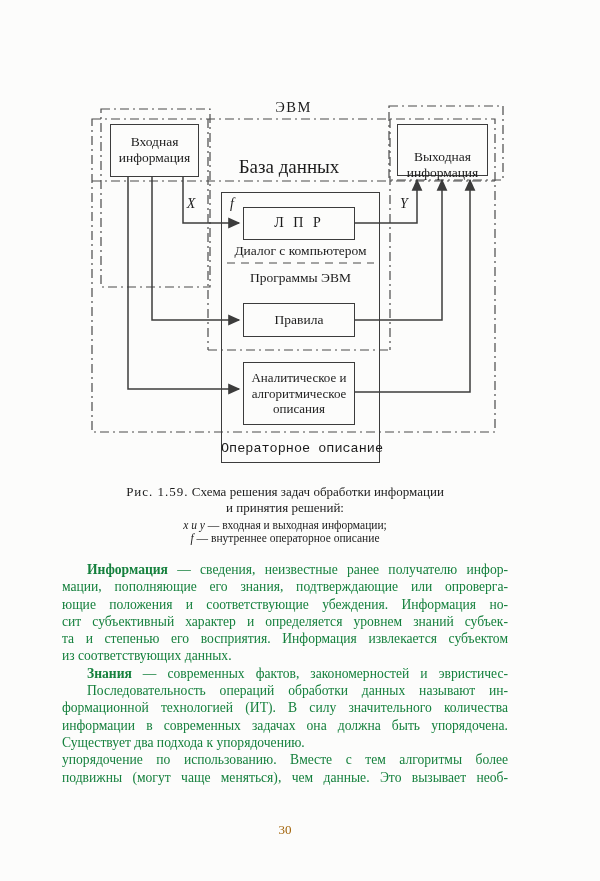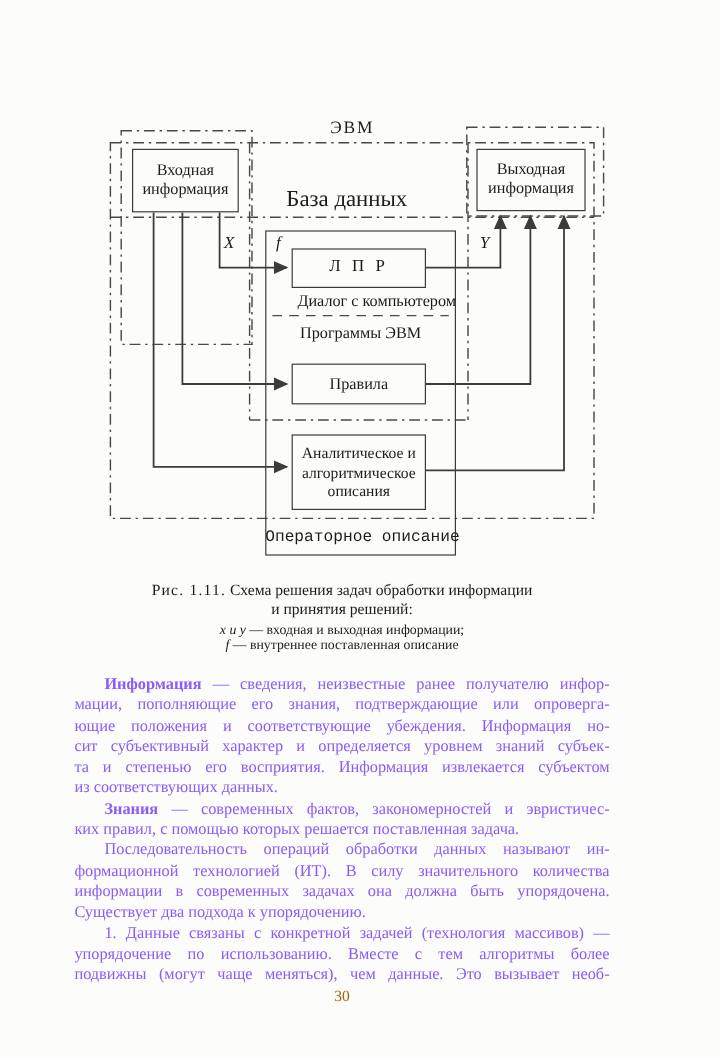--- a/index.html
+++ b/index.html
@@ -12,40 +12,40 @@
   .overlay { position:absolute; left:0; top:0; pointer-events:none; }
   .lbl { position:absolute; text-align:center; white-space:nowrap; color:#1c1c1c; }
   .sbox {
     position:absolute; border:1.5px solid #3c3c3c; background:transparent;
     text-align:center; color:#1c1c1c; box-sizing:border-box;
   }
   .evm      { left:92px;  top:99px;  width:403px; font-size:14.5px; letter-spacing:1.5px; }
   .dannye   { left:208px; top:127px; width:182px; font-size:15px; letter-spacing:2px; }
   .baza     { left:198px; top:156px; width:182px; font-size:19px;text-align:center; }
   .input-box  { left:110px; top:124px; width:89px;  height:53px; font-size:13.5px; line-height:16px; padding-top:9px; }
-  .output-box { left:397px; top:124px; width:91px;  height:52px; font-size:13.5px; line-height:16px; padding-top:8px; }
+  .output-box { left:397px; top:124px; width:91px;  height:52px; font-size:13.5px; line-height:16px; padding-top:24px; }
   .big-box    { left:221px; top:192px; width:159px; height:271px; }
   .lpr-box    { left:243px; top:207px; width:112px; height:33px; font-size:14px; line-height:30px; letter-spacing:3px; }
   .rules-box  { left:243px; top:303px; width:112px; height:34px; font-size:13.5px; line-height:31px; }
   .analytic-box { left:243px; top:362px; width:112px; height:63px; font-size:13px; line-height:15.5px; padding-top:7px; }
-  .dialog   { left:221px; top:243px; width:159px; font-size:13.5px;text-align:right; }
+  .dialog   { left:221px; top:243px; width:159px; font-size:13.5px; }
   .programs { left:221px; top:270px; width:159px; font-size:13.5px; }
   .operator { left:221px; top:441px; width:159px; font-size:13.5px;font-family:Liberation Mono, monospace; }
   .var { font-style:italic; font-size:14px; }
   .x-lab { left:183px; top:196px; width:16px; }
   .f-lab { left:226px; top:196px; width:12px; }
   .y-lab { left:396px; top:196px; width:16px; }
 
   .caption { position:absolute; left:40px; top:484px; width:490px; text-align:center; color:#1c1c1c; }
   .cap-main { font-size:13px; line-height:15.5px; }
   .cap-figno { letter-spacing:1px; }
   .cap-legend { font-size:11.5px; line-height:13px; }
   .cap-gap { height:4px; }
 
-  .bodytext { position:absolute; left:62px; top:561px; width:446px; font-size:13.6px; line-height:17.3px; color:#8b5cf6; }
+  .bodytext { position:absolute; left:62px; top:561px; width:446px; font-size:13.6px; line-height:17.3px; color:#15803d; }
   .bline { text-align:justify; text-align-last:justify; }
   .bline.last { text-align-last:left; }
   .bline.indent { text-indent:25px; }
   .bline b { font-weight:bold; }
 
   .pageno { position:absolute; left:62px; top:822px; width:446px; text-align:center; font-size:13px; color:#a16207; }
 </style>
 </head>
 <body>
 
@@ -106,43 +106,41 @@
 
   <div class="sbox analytic-box">
     <div>Аналитическое и</div>
     <div>алгоритмическое</div>
     <div>описания</div>
   </div>
 
   <div class="lbl operator">Операторное описание</div>
 
   <div class="caption">
-    <div class="cap-main"><span class="cap-figno">Рис. 1.11.</span> <span>Схема решения задач обработки информации</span></div>
+    <div class="cap-main"><span class="cap-figno">Рис. 1.59.</span> <span>Схема решения задач обработки информации</span></div>
     <div class="cap-main">и принятия решений:</div>
     <div class="cap-gap"></div>
     <div class="cap-legend"><i>x и y</i><span> — входная и выходная информации;</span></div>
-    <div class="cap-legend"><i>f</i><span> — внутреннее поставленная описание</span></div>
+    <div class="cap-legend"><i>f</i><span> — внутреннее операторное описание</span></div>
   </div>
 
   <div class="bodytext">
     <div class="bline indent"><b>Информация</b><span> — сведения, неизвестные ранее получателю инфор-</span></div>
     <div class="bline">мации, пополняющие его знания, подтверждающие или опроверга-</div>
     <div class="bline">ющие положения и соответствующие убеждения. Информация но-</div>
     <div class="bline">сит субъективный характер и определяется уровнем знаний субъек-</div>
     <div class="bline">та и степенью его восприятия. Информация извлекается субъектом</div>
     <div class="bline last">из соответствующих данных.</div>
 
     <div class="bline indent"><b>Знания</b><span> — современных фактов, закономерностей и эвристичес-</span></div>
-    <div class="bline last">ких правил, с помощью которых решается поставленная задача.</div>
 
     <div class="bline indent">Последовательность операций обработки данных называют ин-</div>
     <div class="bline">формационной технологией (ИТ). В силу значительного количества</div>
     <div class="bline">информации в современных задачах она должна быть упорядочена.</div>
     <div class="bline last">Существует два подхода к упорядочению.</div>
 
-    <div class="bline indent">1. Данные связаны с конкретной задачей (технология массивов) —</div>
     <div class="bline">упорядочение по использованию. Вместе с тем алгоритмы более</div>
     <div class="bline">подвижны (могут чаще меняться), чем данные. Это вызывает необ-</div>
   </div>
 
   <div class="pageno">30</div>
 
 </div>
 
 </body></html>

